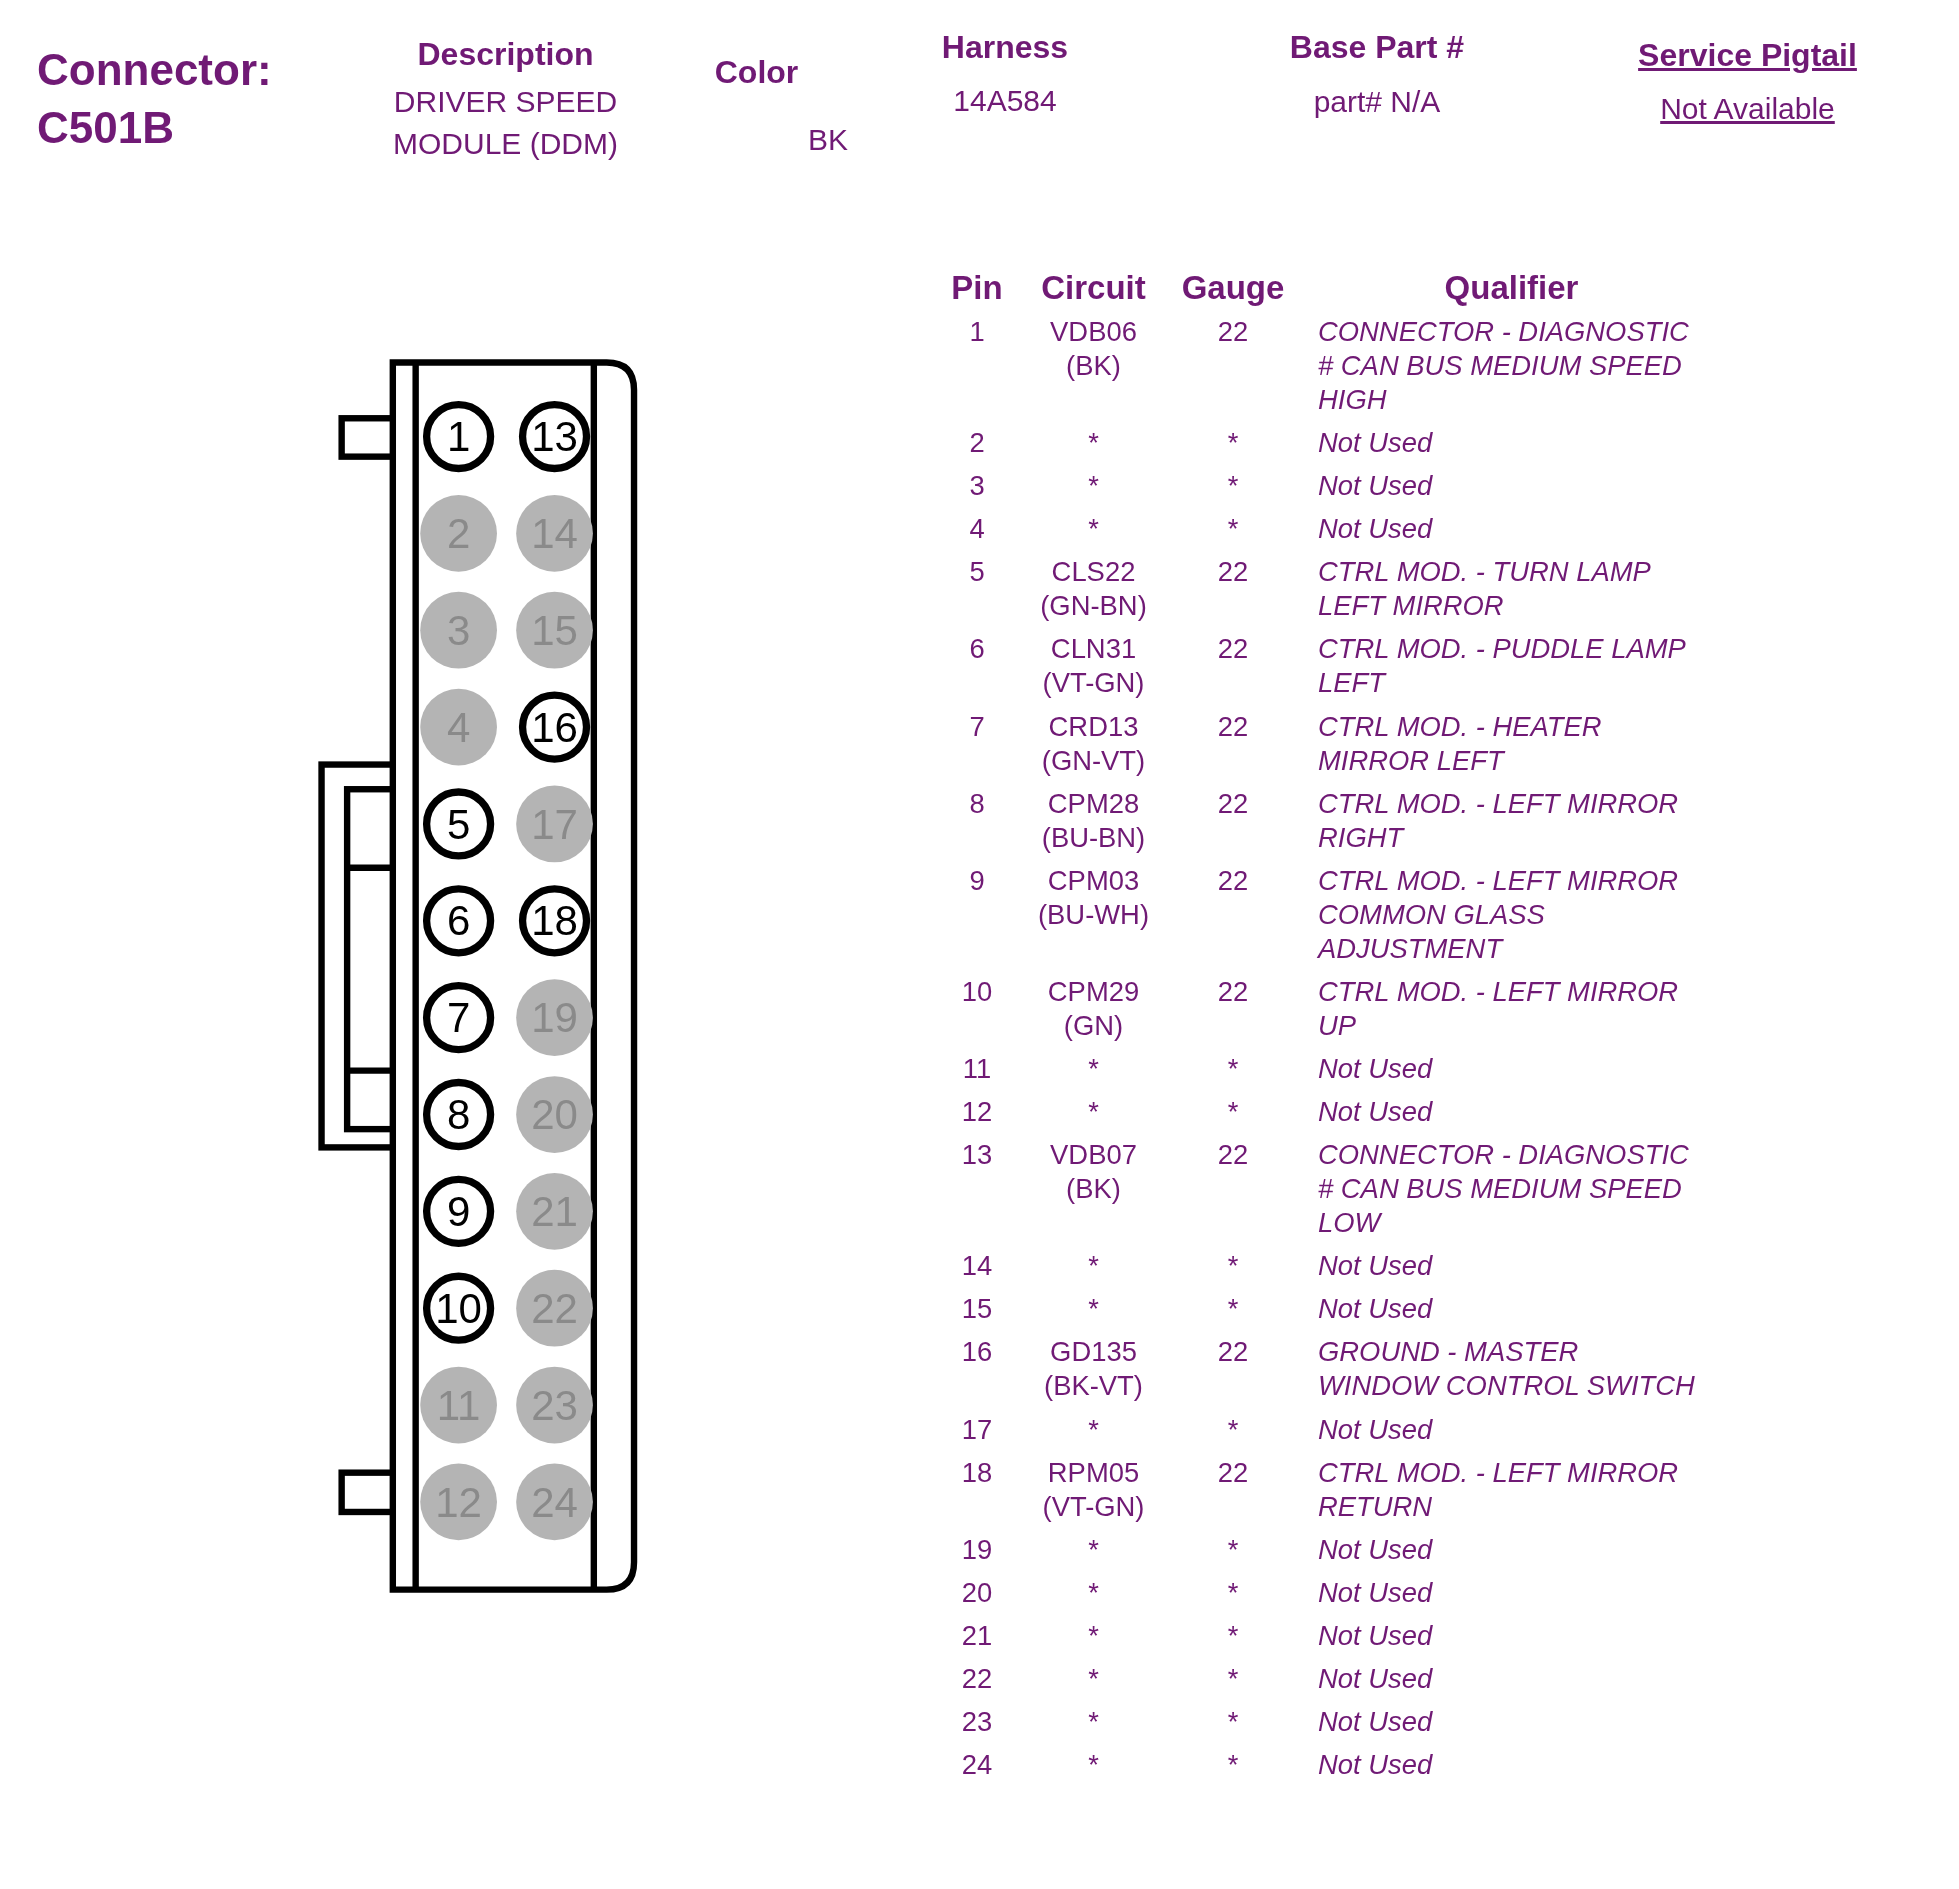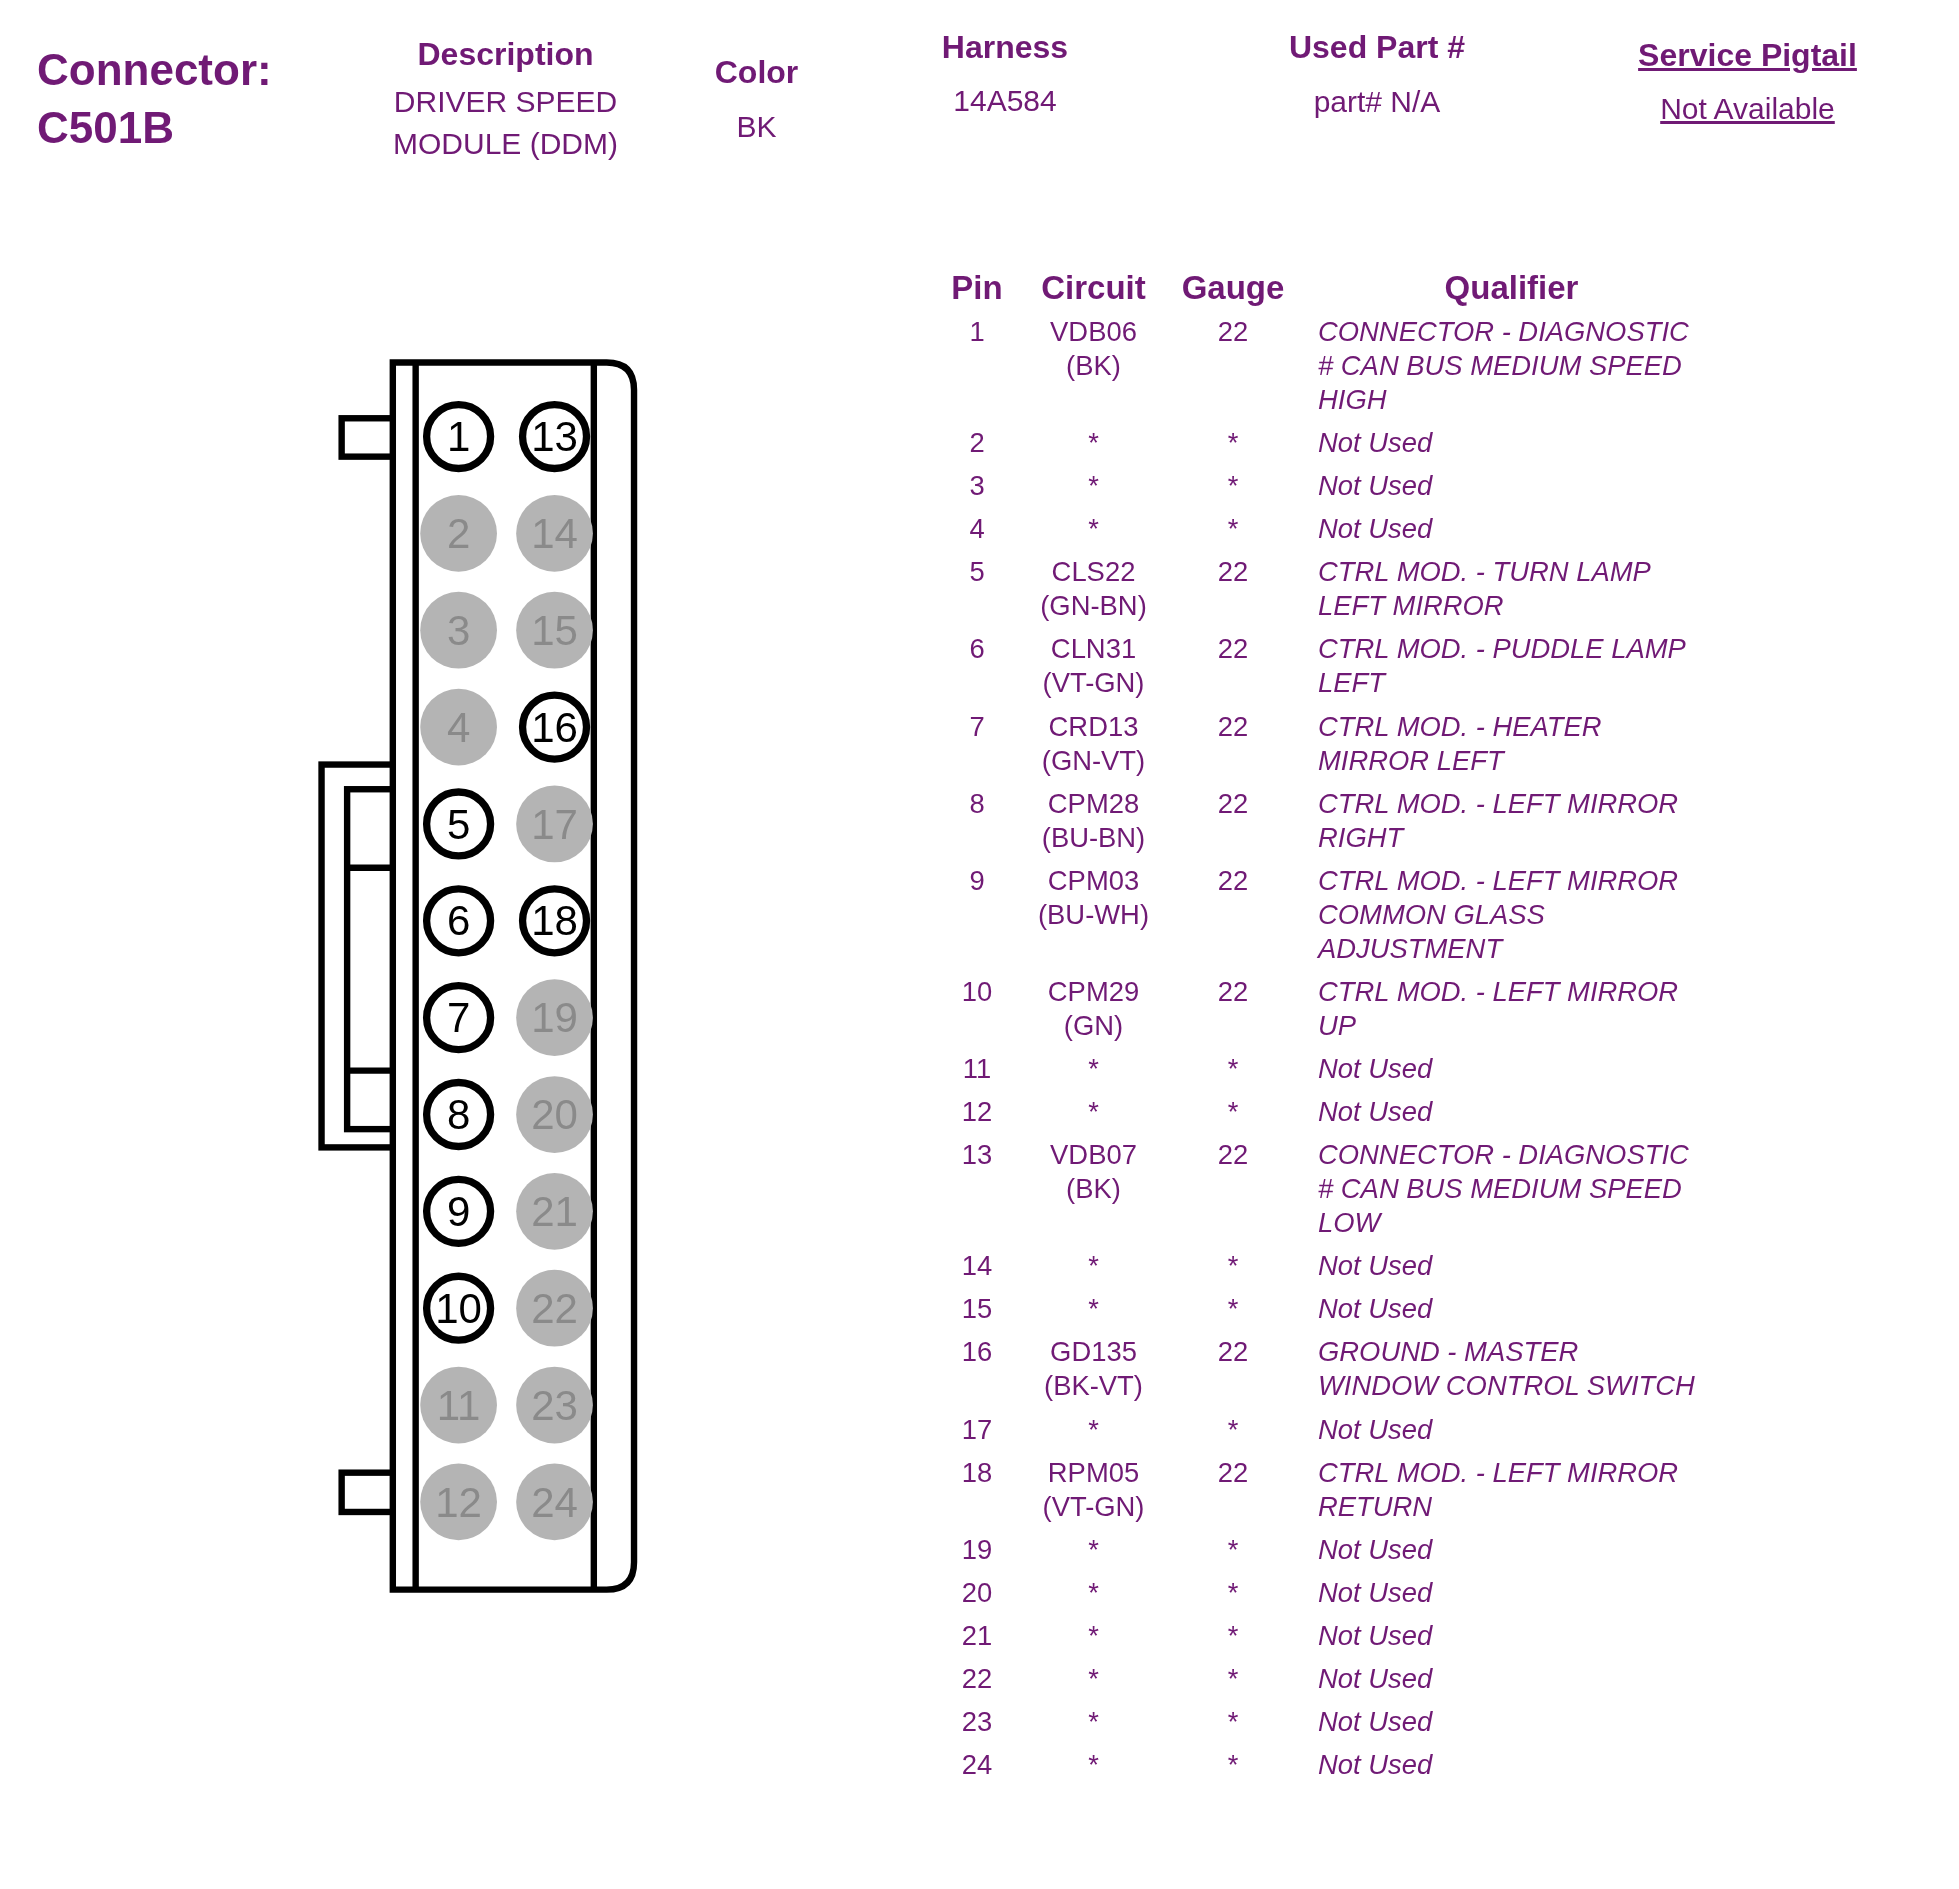--- a/index.html
+++ b/index.html
@@ -21,21 +21,21 @@
     font-weight: bold;
     line-height: 58px;
     white-space: pre-line;
   }
   .hcol { position: absolute; text-align: center; }
   .hcol .hlabel { font-size: 32px; font-weight: bold; line-height: 35px; }
   .hcol .hvalue { font-size: 30px; font-weight: normal; line-height: 42px; white-space: pre-line; }
   .hcol-description { left: 341px; top: 37px;  width: 329px; }
   .hcol-description .hvalue { margin-top: 9.1px; }
   .hcol-color       { left: 665px; top: 55px;  width: 183px; }
-  .hcol-color .hvalue { margin-top: 16px; }
+  .hcol-color .hvalue { margin-top: 29px; text-align: right; }
   .hcol-harness     { left: 886px; top: 30px;  width: 238px; }
   .hcol-harness .hvalue { margin-top: 14.6px; }
   .hcol-base_part   { left: 1240px; top: 30px; width: 274px; }
   .hcol-base_part .hvalue { margin-top: 16.4px; }
   .hcol-service_pigtail { left: 1592px; top: 38px; width: 311px; text-decoration: underline; }
   .hcol-service_pigtail .hvalue { margin-top: 14.6px; }
   
   .connector-svg {
     position: absolute;
     left: 219px;
@@ -87,21 +87,21 @@
   </div>
   <div class="hcol hcol-color">
     <div class="hlabel">Color</div>
     <div class="hvalue">BK</div>
   </div>
   <div class="hcol hcol-harness">
     <div class="hlabel">Harness</div>
     <div class="hvalue">14A584</div>
   </div>
   <div class="hcol hcol-base_part">
-    <div class="hlabel">Used Part #</div>
+    <div class="hlabel">Base Part #</div>
     <div class="hvalue">part# N/A</div>
   </div>
   <div class="hcol hcol-service_pigtail">
     <div class="hlabel">Service Pigtail</div>
     <div class="hvalue">Not Available</div>
   </div>
 
   <svg class="connector-svg" viewBox="240 380 480 1460">
     <g stroke="#000000" stroke-width="7" fill="#ffffff">
 

